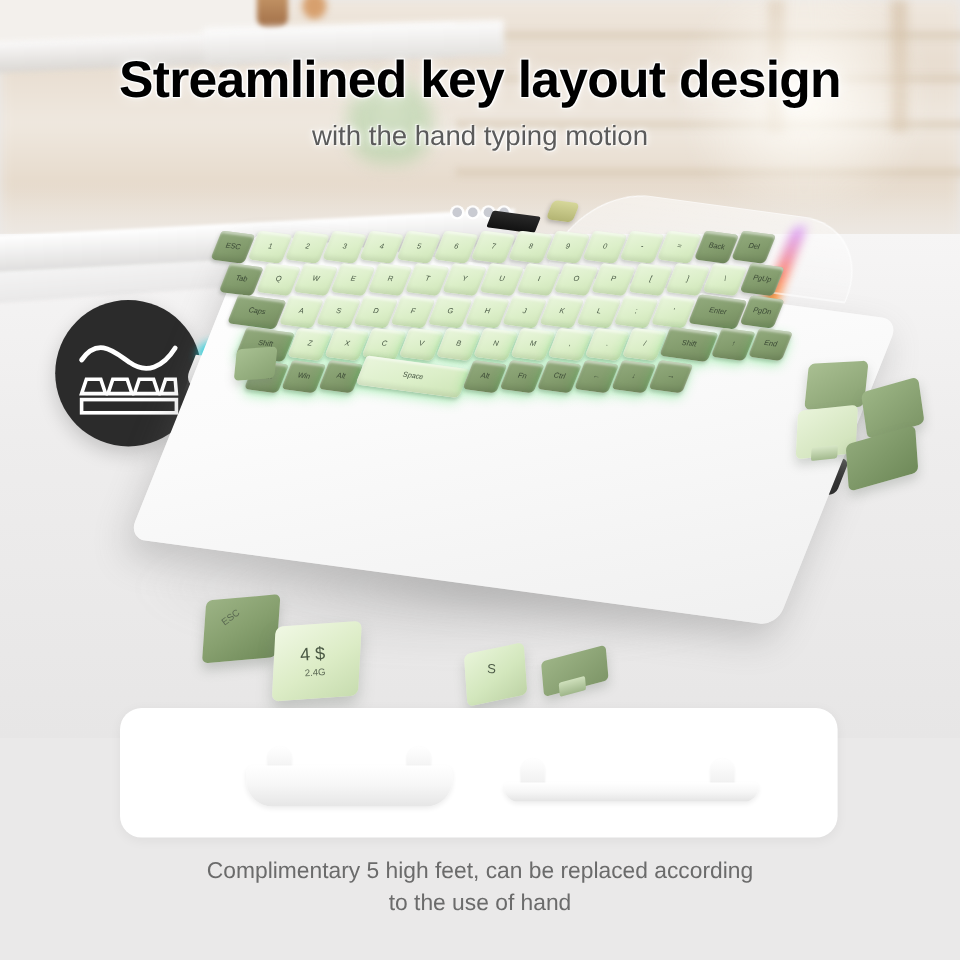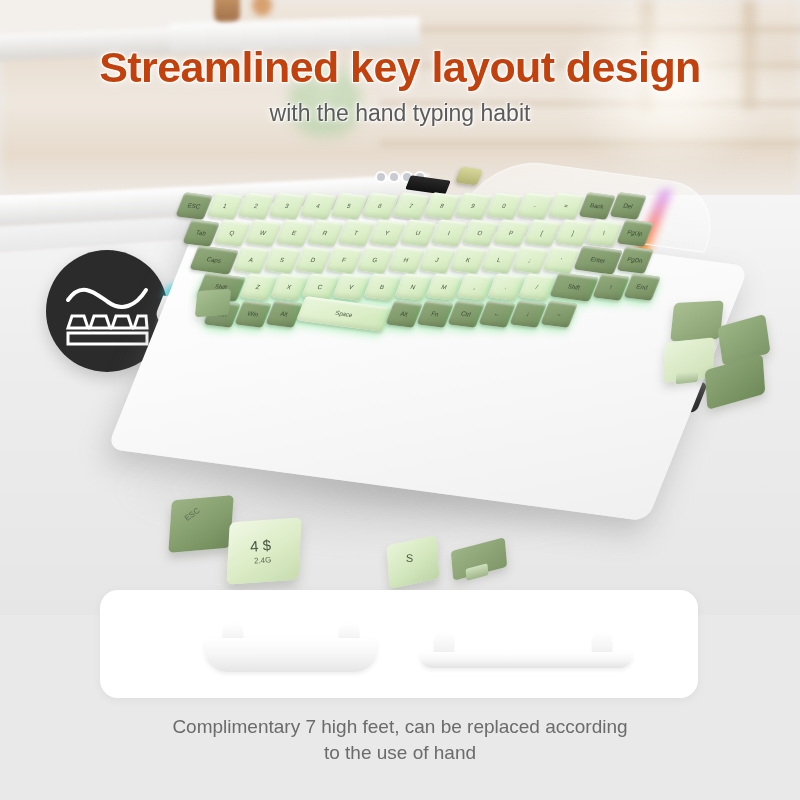--- a/index.html
+++ b/index.html
@@ -40,21 +40,21 @@
   .desk-edge{position:absolute;left:-30px;top:186px;width:460px;height:30px;
     background:linear-gradient(180deg,#ffffff,#dfdedd);transform:rotate(-3deg);filter:blur(1.4px);}
   .desk-panel{position:absolute;left:-60px;top:196px;width:420px;height:46px;
     background:linear-gradient(180deg,#fcfcfc,#e9e8e8);transform:rotate(-4deg);filter:blur(1.2px);border-radius:6px;}
   .desk-shadow{position:absolute;left:110px;top:430px;width:560px;height:120px;border-radius:50%;
     background:radial-gradient(ellipse at 50% 50%,rgba(120,120,120,.22),rgba(120,120,120,0) 70%);filter:blur(9px);}
 
   
   .headline-wrap{position:absolute;left:0;top:46px;width:800px;text-align:center;}
   .headline{
-    font-size:43px;font-weight:bold;color:#c2410c;letter-spacing:-.6px;line-height:1.0;
+    font-size:43px;font-weight:bold;color:#000000;letter-spacing:-.6px;line-height:1.0;
     text-shadow:
       0 0 4px rgba(255,255,255,.95),
       1px 1px 0 rgba(255,255,255,.85),
       -1px -1px 0 rgba(255,255,255,.85),
       1px -1px 0 rgba(255,255,255,.85),
       -1px 1px 0 rgba(255,255,255,.85),
       0 0 12px rgba(255,255,255,.8);
   }
   .subhead{
     margin-top:10px;font-size:23px;font-weight:400;color:#5b5b5b;line-height:1.25;
@@ -234,21 +234,21 @@
   </div>
 
   <div class="desk"></div>
   <div class="desk-panel"></div>
   <div class="desk-edge"></div>
   <div class="desk-shadow"></div>
 
   <div class="headline-wrap">
     <div class="headline">Streamlined key layout design</div>
     <div class="subhead">
-      <span class="l2">with the hand typing habit</span>
+      <span class="l2">with the hand typing motion</span>
     </div>
   </div>
 
   <div class="dots">
     <span class="dot"></span>
     <span class="dot"></span>
     <span class="dot"></span>
     <span class="dot"></span>
   </div>
 
@@ -391,17 +391,17 @@
     <div class="peg" style="left:134px"></div>
     <div class="bar"></div>
   </div>
   <div class="foot-low">
     <div class="peg" style="left:14px"></div>
     <div class="peg" style="left:172px"></div>
     <div class="bar"></div>
   </div>
 
   <div class="caption">
-    <span>Complimentary 7 high feet, can be replaced according</span>
+    <span>Complimentary 5 high feet, can be replaced according</span>
     <span class="l2">to the use of hand</span>
   </div>
 
 </div>
 
 </body></html>

